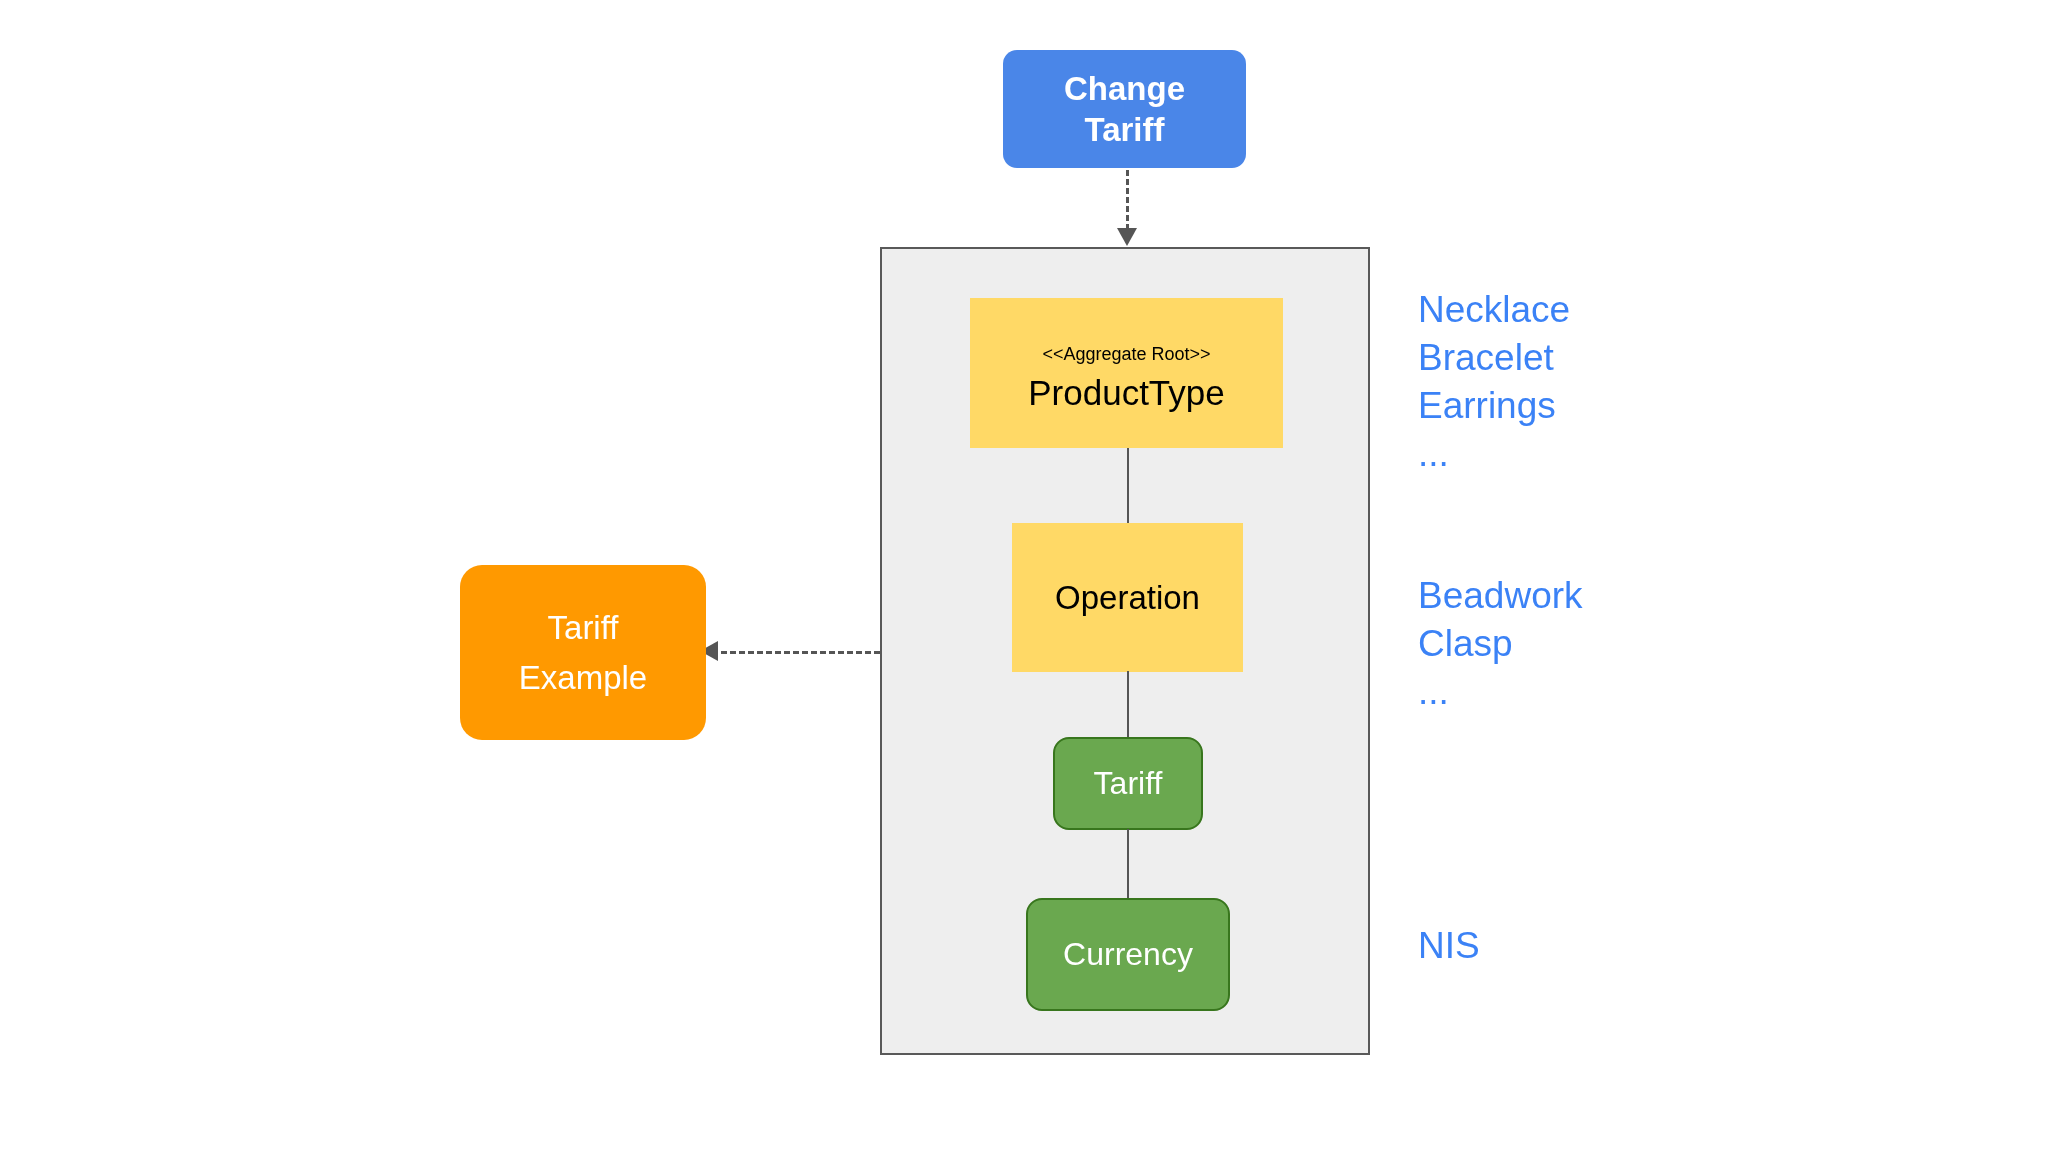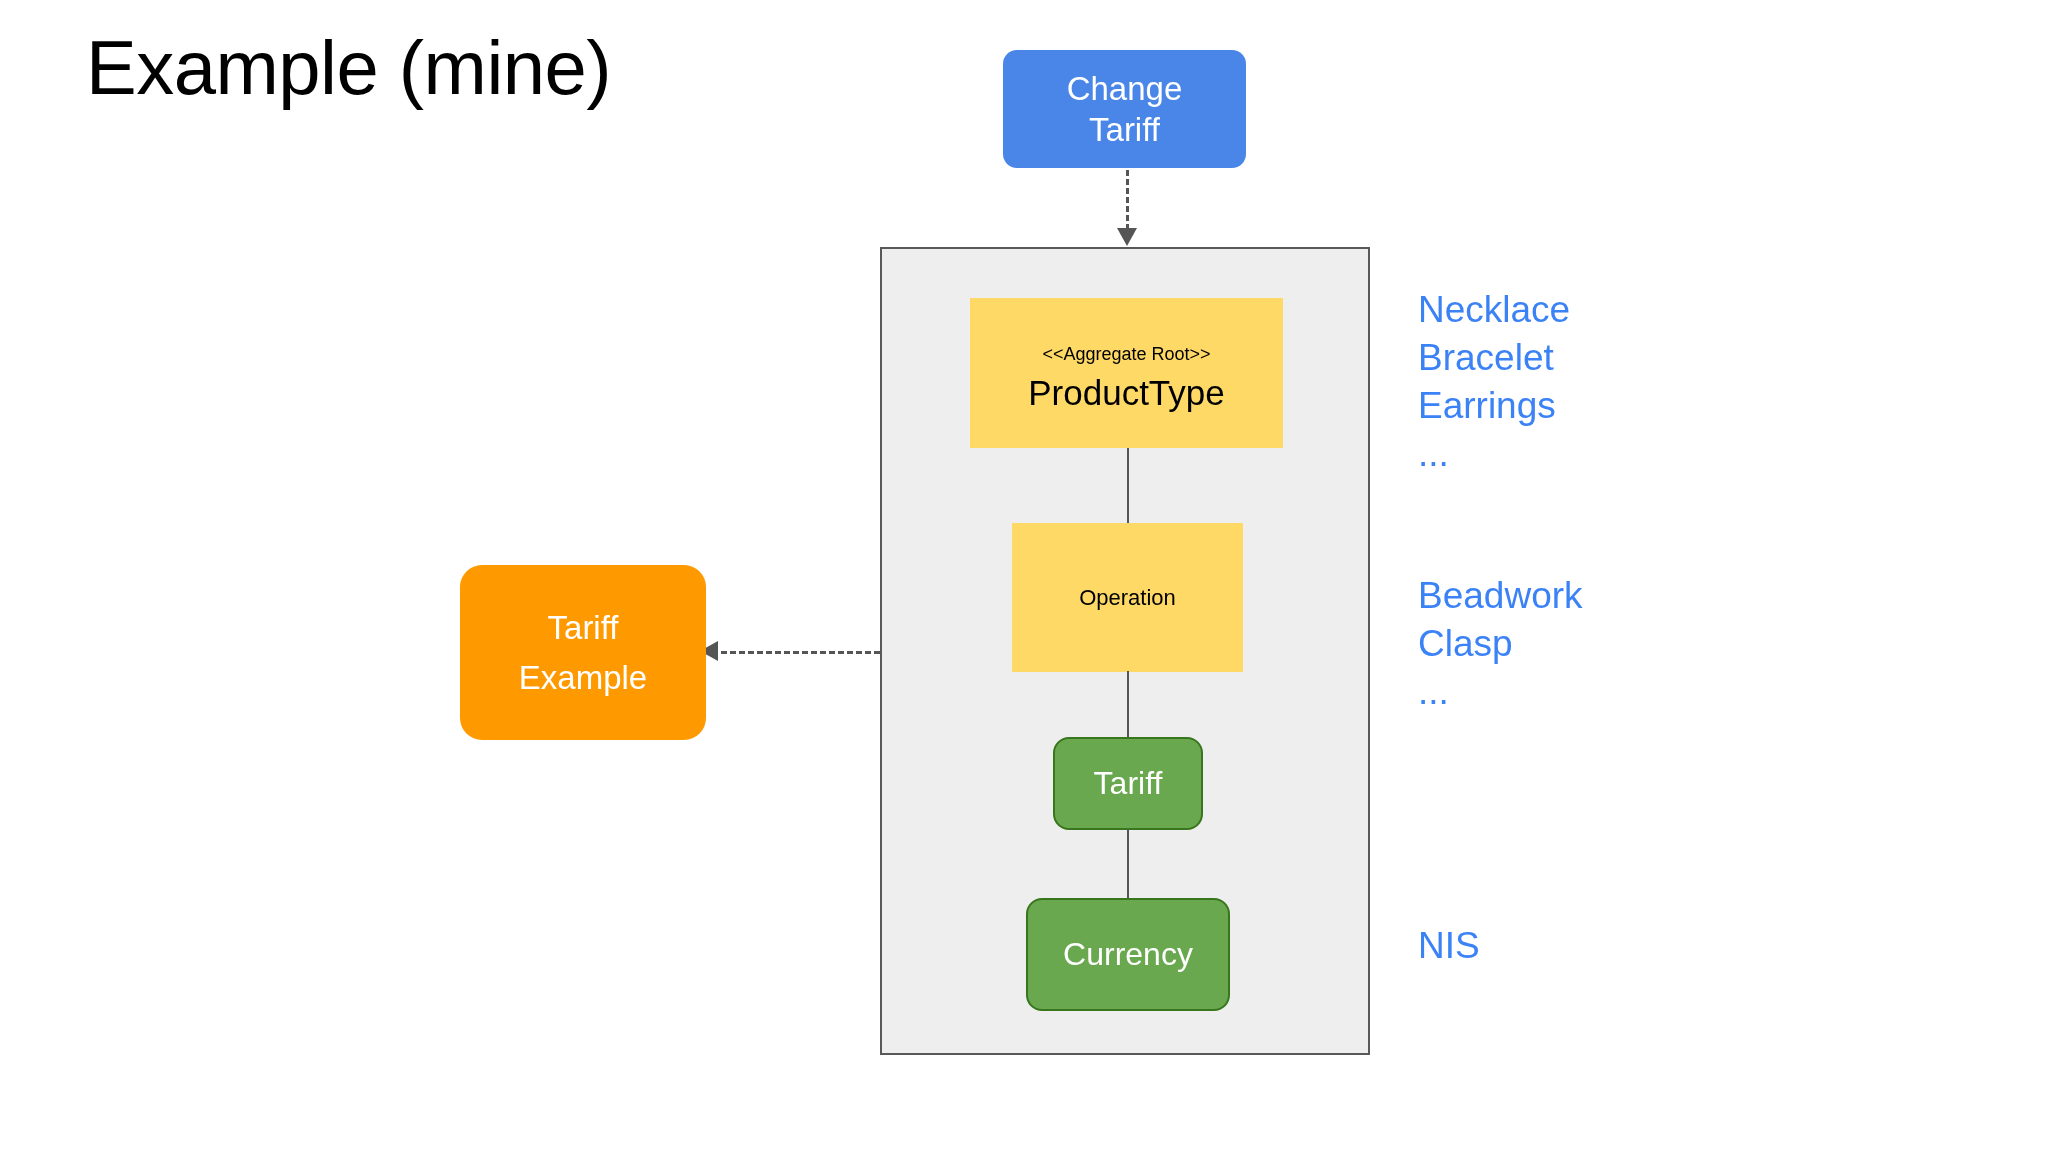--- a/index.html
+++ b/index.html
@@ -88,40 +88,41 @@
     border-radius: 16px;
     font-size: 32px;
   }
 
   
   #node-change-tariff {
     left: 1003px;
     top: 50px;
     width: 243px;
     height: 118px;
+    font-weight: bold;
   }
   #node-tariff-changed {
     left: 460px;
     top: 565px;
     width: 246px;
     height: 175px;
   }
   #node-product-type {
     left: 970px;
     top: 298px;
     width: 313px;
     height: 150px;
     padding-top: 6px;
   }
   #node-operation {
     left: 1012px;
     top: 523px;
     width: 231px;
     height: 149px;
-    font-size: 22px;
+    font-size: 33px;
   }
   #node-tariff {
     left: 1053px;
     top: 737px;
     width: 150px;
     height: 93px;
   }
   #node-currency {
     left: 1026px;
     top: 898px;
@@ -217,21 +218,20 @@
   #annotation-product-type { left: 1418px; top: 286px; }
   #annotation-operation    { left: 1418px; top: 572px; }
   #annotation-currency     { left: 1418px; top: 922px; }
   .annotation-line { display: block; }
 </style>
 </head>
 <body>
 
 <div id="slide">
 
-  <div class="slide-title">Example (mine)</div>
 
   <div class="node node-command" id="node-change-tariff">
     <span class="node-line">Change</span>
     <span class="node-line">Tariff</span>
   </div>
 
   <div class="connector-dashed-v" id="connector-command-container"></div>
   <div class="arrowhead" id="arrowhead-down"></div>
 
   <div class="aggregate-container"></div>

